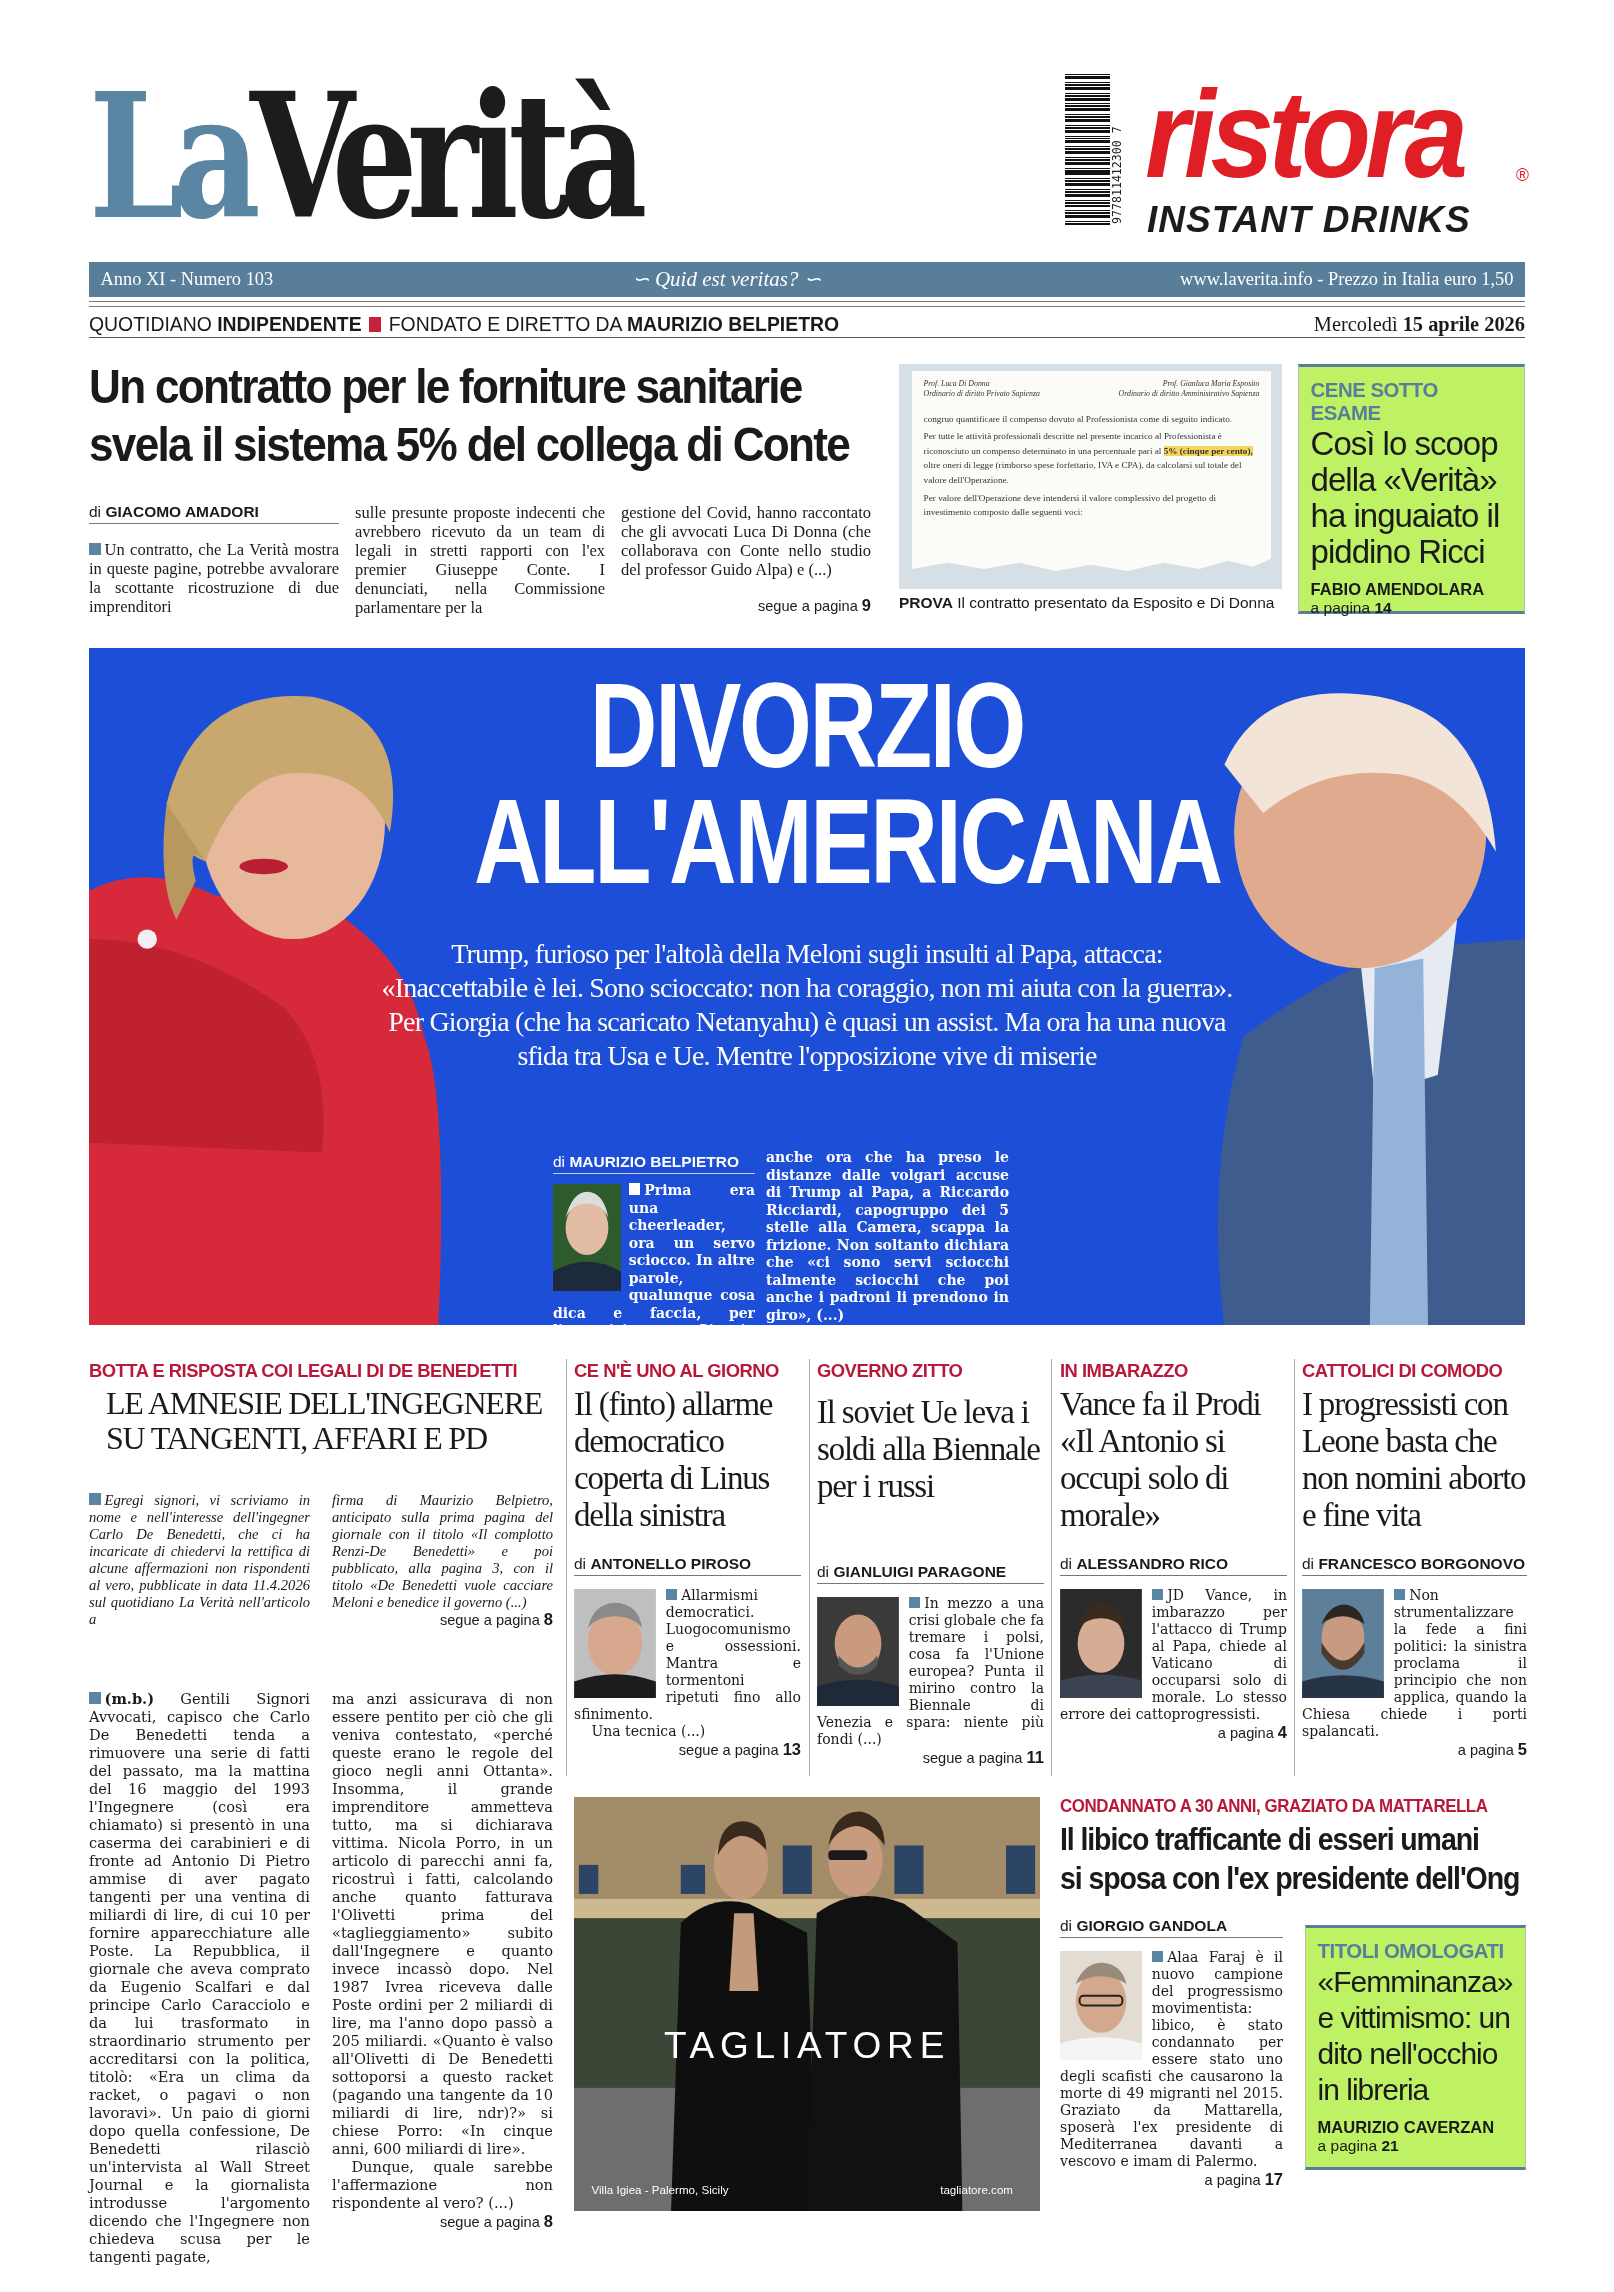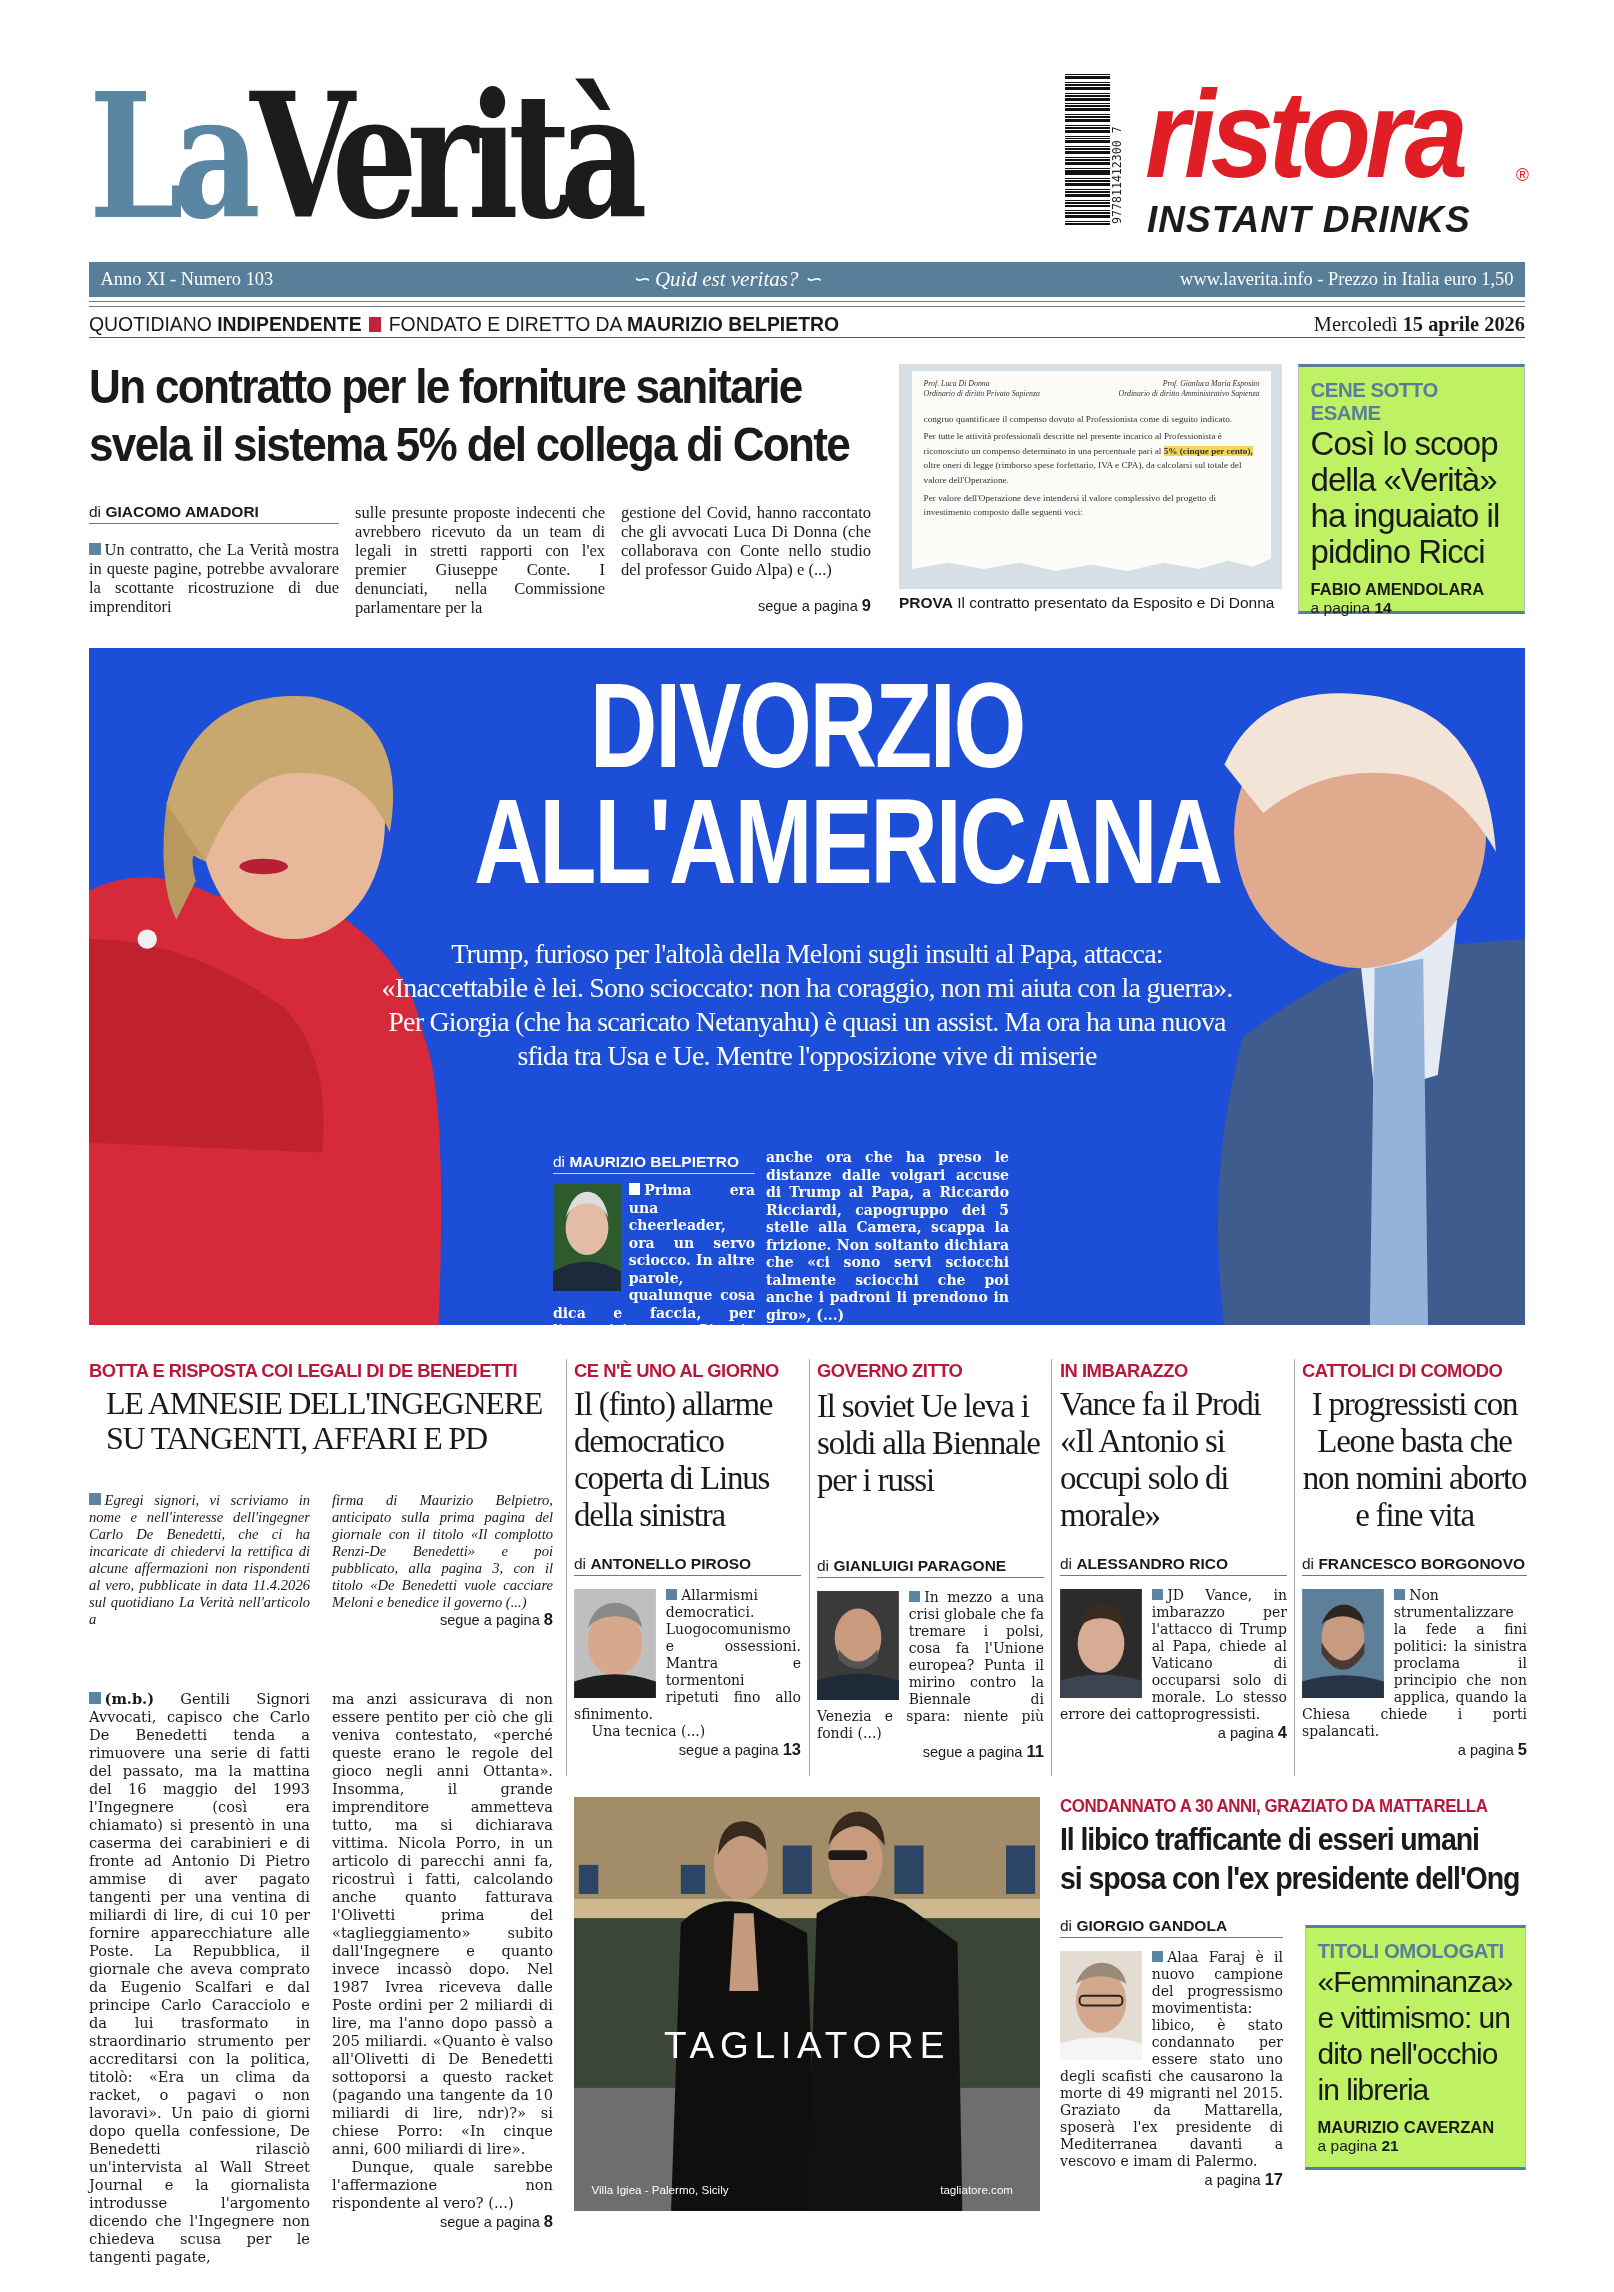--- a/index.html
+++ b/index.html
@@ -213,21 +213,21 @@
         <path d="M0 112 L0 95 Q42 80 84 95 L84 112Z" fill="#1c1c1c"></path>
       </svg>
     <span class="bullet"></span><span>Allarmismi democratici. Luogocomunismo e ossessioni. Mantra e tormentoni ripetuti fino allo sfinimento.</span>
     <div style="text-indent:17.5px; text-align:left">Una tecnica (...)</div>
   </div>
   <div class="segue"><span>segue a pagina </span><b>13</b></div>
 </div>
 
 <div class="abs" style="left:817px; top:1360px; width:227px;">
   <div class="kick">GOVERNO ZITTO</div>
-  <div class="h-serif" style="margin-top:6px; height:165px;">Il soviet Ue leva i soldi alla Biennale per i russi</div>
+  <div class="h-serif" style="margin-top:12px; height:165px;">Il soviet Ue leva i soldi alla Biennale per i russi</div>
   <div class="byline" style="margin-top:3.9px;"><span>di </span><b>Gianluigi Paragone</b></div>
   <div class="col-body" style="margin-top:11.6px;">
     <svg class="photo-small" viewBox="0 0 84 112">
         <rect width="84" height="112" fill="#3a3a3a"></rect>
         <ellipse cx="42" cy="48" rx="24" ry="30" fill="#c99a7e"></ellipse>
         <path d="M22 60 Q42 85 62 60 L62 70 Q42 90 22 70Z" fill="#555"></path>
         <path d="M0 112 L0 92 Q42 78 84 92 L84 112Z" fill="#1e2a38"></path>
       </svg>
     <span class="bullet"></span><span>In mezzo a una crisi globale che fa tremare i polsi, cosa fa l'Unione europea? Punta il mirino contro la Biennale di Venezia e spara: niente più fondi (...)</span>
   </div>
@@ -245,21 +245,21 @@
         <path d="M18 40 Q25 15 44 15 Q64 18 66 40 Q55 30 42 30 Q28 30 18 40Z" fill="#3b2a1e"></path>
         <path d="M0 112 L0 94 Q42 82 84 94 L84 112Z" fill="#3c4452"></path>
       </svg>
     <span class="bullet"></span><span>JD Vance, in imbarazzo per l'attacco di Trump al Papa, chiede al Vaticano di occuparsi solo di morale. Lo stesso errore dei cattoprogressisti.</span>
   </div>
   <div class="segue"><span>a pagina </span><b>4</b></div>
 </div>
 
 <div class="abs" style="left:1302px; top:1360px; width:225px;">
   <div class="kick">CATTOLICI DI COMODO</div>
-  <div class="h-serif" style="margin-top:3.9px; height:165px;text-align:center;">I progressisti con Leone basta che non nomini aborto e fine vita</div>
+  <div class="h-serif" style="margin-top:3.9px; height:165px;">I progressisti con Leone basta che non nomini aborto e fine vita</div>
   <div class="byline" style="margin-top:3.9px;"><span>di </span><b>Francesco Borgonovo</b></div>
   <div class="col-body" style="margin-top:11.6px;">
     <svg class="photo-small" viewBox="0 0 84 112">
         <rect width="84" height="112" fill="#5e7f9a"></rect>
         <ellipse cx="42" cy="50" rx="22" ry="28" fill="#c89a82"></ellipse>
         <path d="M20 55 Q42 92 64 55 L64 66 Q42 100 20 66Z" fill="#4a3a30"></path>
         <path d="M20 36 Q28 16 44 16 Q60 18 64 36 Q52 28 42 28 Q30 28 20 36Z" fill="#2c2620"></path>
         <path d="M0 112 L0 95 Q42 82 84 95 L84 112Z" fill="#263446"></path>
       </svg>
     <span class="bullet"></span><span>Non strumentalizzare la fede a fini politici: la sinistra proclama il principio che non applica, quando la Chiesa chiede i porti spalancati.</span>

